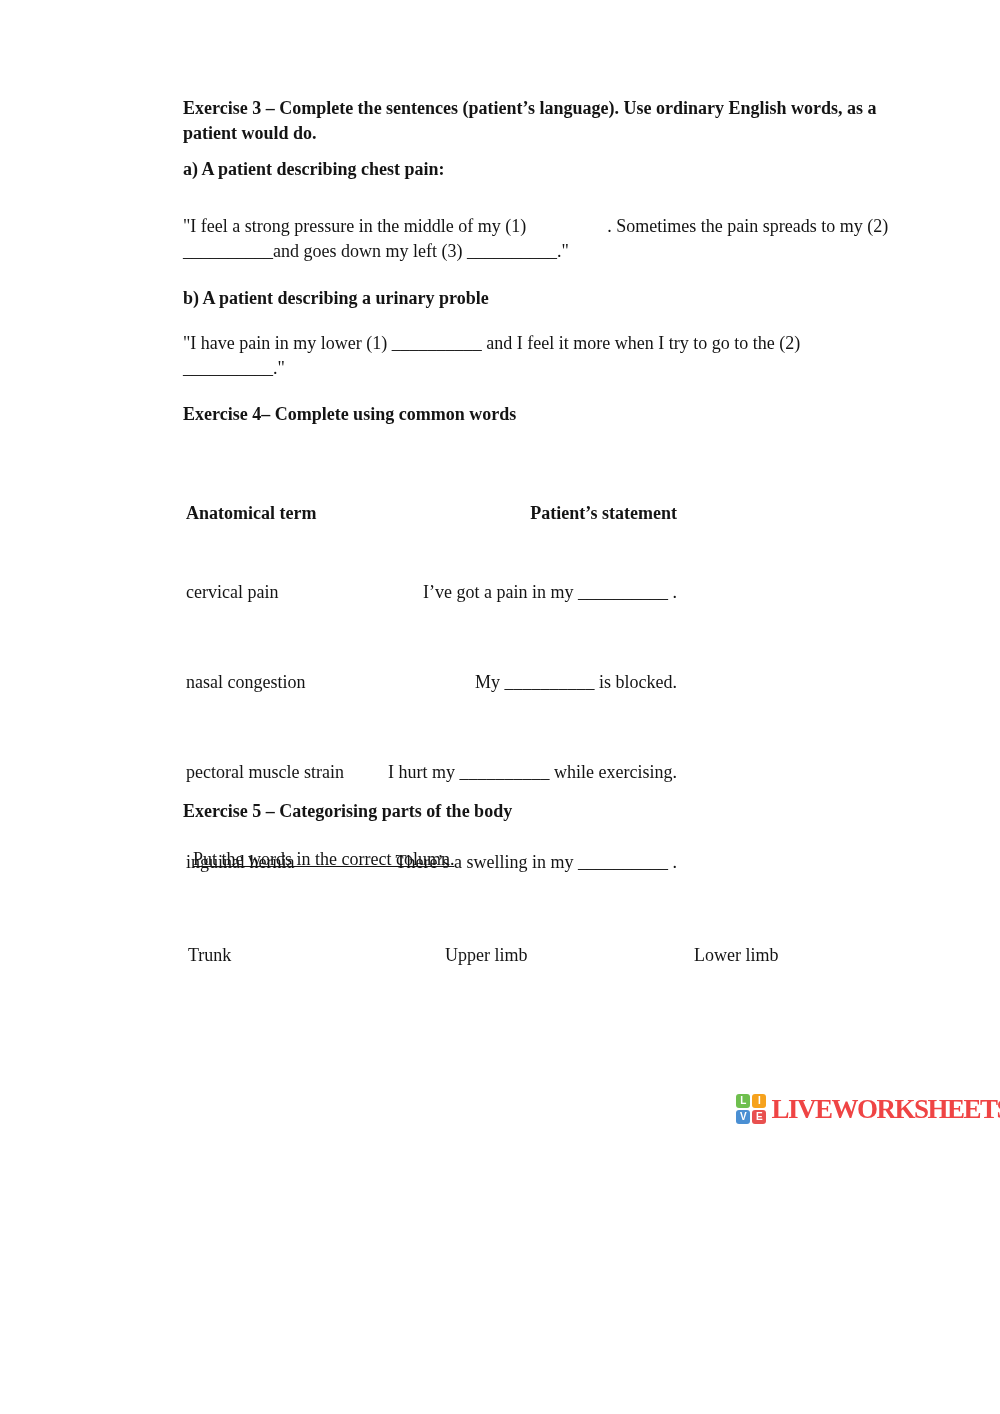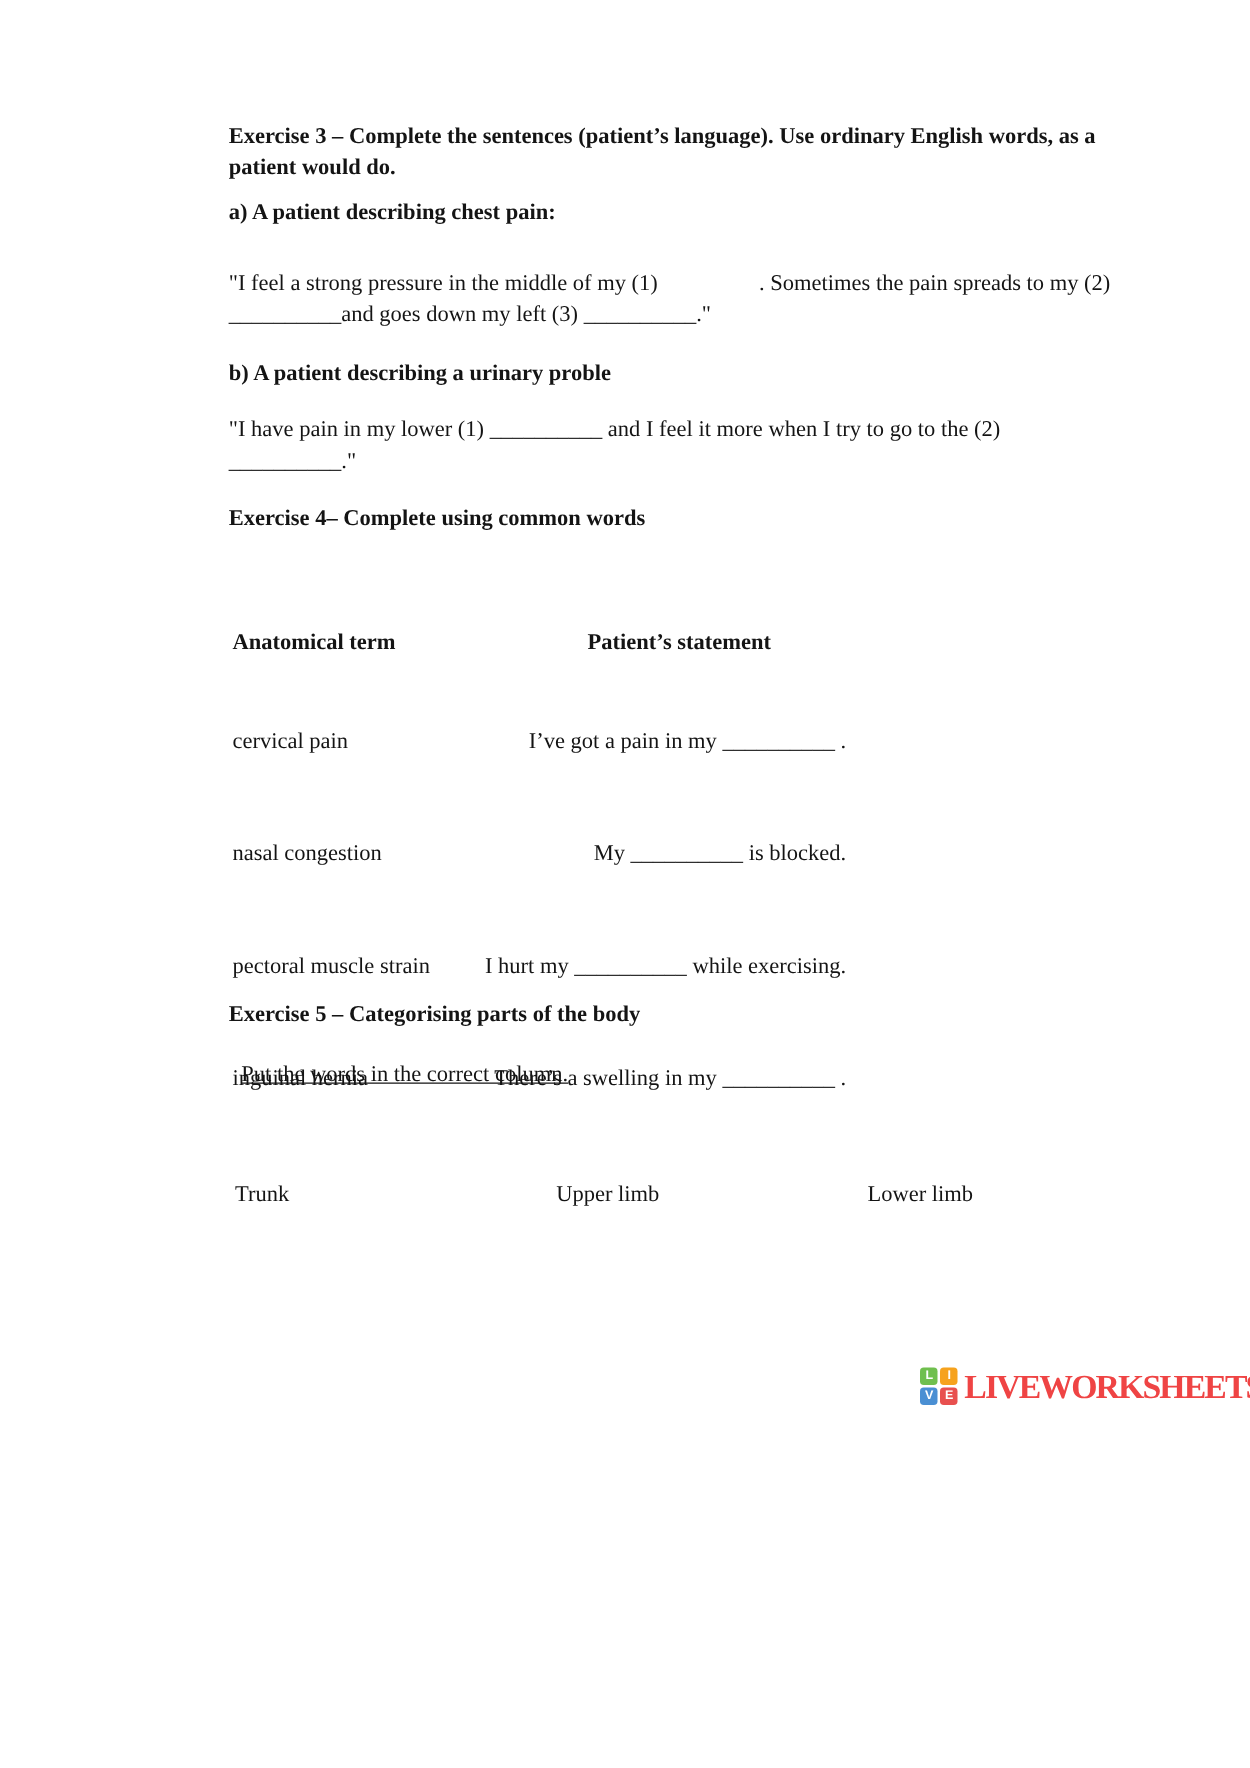--- a/index.html
+++ b/index.html
@@ -29,20 +29,21 @@
   .ex4-table {
     position: absolute;
     left: 146px;
     top: 451px;
     white-space: pre;
   }
   .t-header {
     display: flex;
     font-weight: bold;
     margin-bottom: 4px;
+    justify-content: space-between;
   }
   .t-col1 { width: 202px; flex: 0 0 202px; }
   .t-header .t-col2 { padding-left: 82px; }
   .t-row {
     display: flex;
     margin-bottom: 15px;
     justify-content: space-between;
   }
 
   

